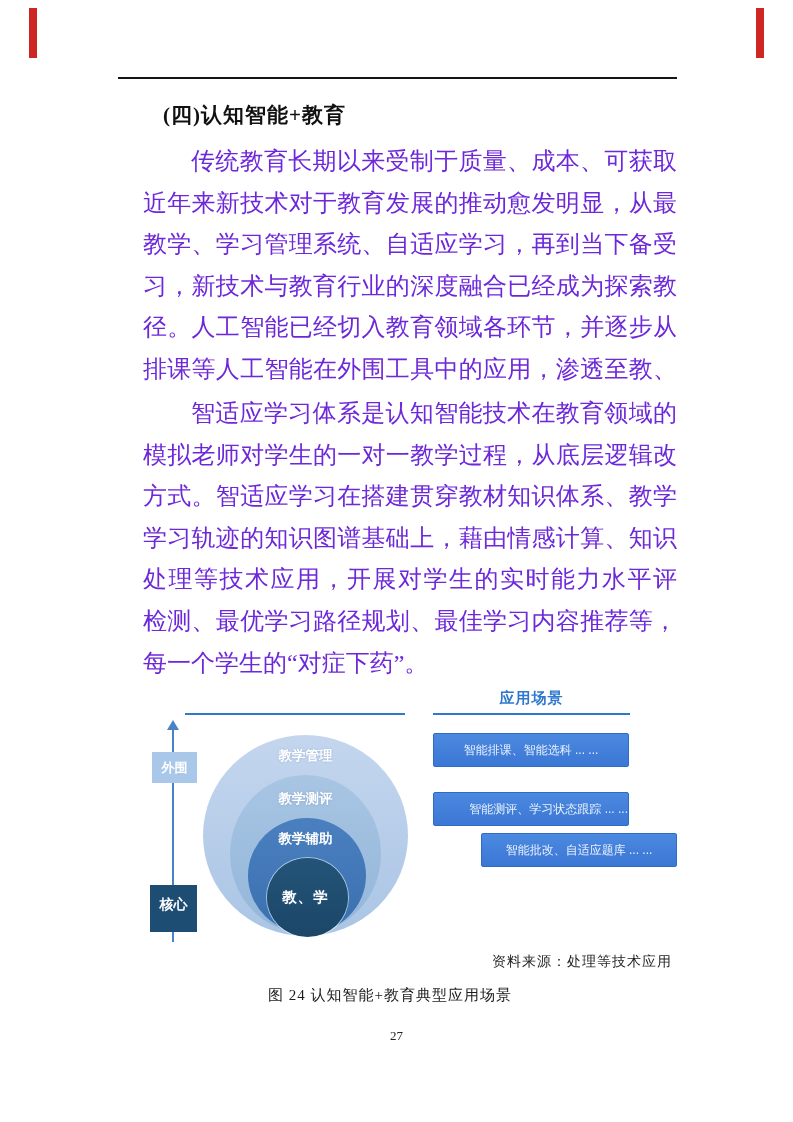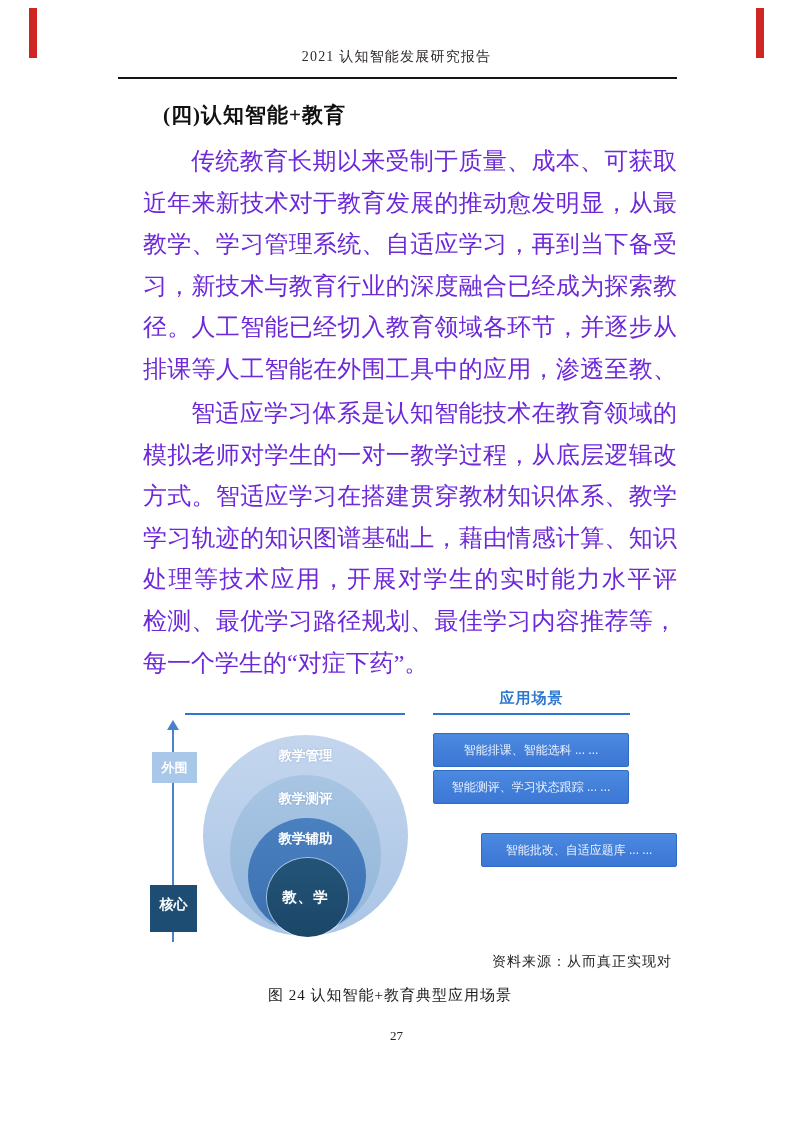--- a/index.html
+++ b/index.html
@@ -62,40 +62,39 @@
   .ring-label.rl1 { top:61px; }
   .ring-label.rl2 { top:104px; }
   .ring-label.rl3 { top:144px; }
   .ring-label.rl4 { top:202px; font-size:14.5px; letter-spacing:1px; }
 
   .scenario-box { position:absolute; left:288px; width:196px; height:34px; line-height:32px;
                   text-align:center; font-size:12px; color:#eaf2fd;
                   background:linear-gradient(180deg,#4c89e0 0%,#3b77d4 100%);
                   border:1px solid #2f6ac6; border-radius:2px; }
   .scenario-box.b1 { top:47px; }
-  .scenario-box.b2 { top:84px; }
+  .scenario-box.b2 { top:106px;text-align:right; }
   .scenario-box.b3 { top:147px;margin-left:48px; }
   .scenario-box.b4 { top:200px; }
 
   .source-note { position:absolute; top:953px; left:0; width:672px; text-align:right;
                  font-size:14px; color:#242424; letter-spacing:1px; }
   .fig-caption { position:absolute; top:986px; left:268px; font-size:15px; color:#1b1b1b;
                  letter-spacing:1px; }
   .page-number { position:absolute; top:1028px; left:0; width:100%; text-align:center;
                  font-size:13px; color:#222; }
 </style>
 </head>
 <body>
 
 <div class="page">
 
   <div class="corner-mark left"></div>
   <div class="corner-mark right"></div>
 
-  <div class="header-title">2021 认知智能发展研究报告</div>
   <div class="header-rule"></div>
 
   <div class="section-heading">(四)认知智能+教育</div>
 
   <div class="para p1">
     <div class="bline indent">传统教育长期以来受制于质量、成本、可获取性三大矛盾因素。</div>
     <div class="bline">近年来新技术对于教育发展的推动愈发明显，从最早的计算机辅助</div>
     <div class="bline">教学、学习管理系统、自适应学习，再到当下备受关注的智适应学</div>
     <div class="bline">习，新技术与教育行业的深度融合已经成为探索教育变革的核心路</div>
     <div class="bline">径。人工智能已经切入教育领域各环节，并逐步从拍照搜题、分层</div>
@@ -129,17 +128,17 @@
     <div class="ring-label rl1">教学管理</div>
     <div class="ring-label rl2">教学测评</div>
     <div class="ring-label rl3">教学辅助</div>
     <div class="ring-label rl4">教、学</div>
 
     <div class="scenario-box b1">智能排课、智能选科 ... ...</div>
     <div class="scenario-box b2">智能测评、学习状态跟踪 ... ...</div>
     <div class="scenario-box b3">智能批改、自适应题库 ... ...</div>
   </div>
 
-  <div class="source-note">资料来源：从而真正实现对</div>
+  <div class="source-note">资料来源：处理等技术应用</div>
   <div class="fig-caption">图  24 认知智能+教育典型应用场景</div>
   <div class="page-number">27</div>
 
 </div>
 
 </body></html>

